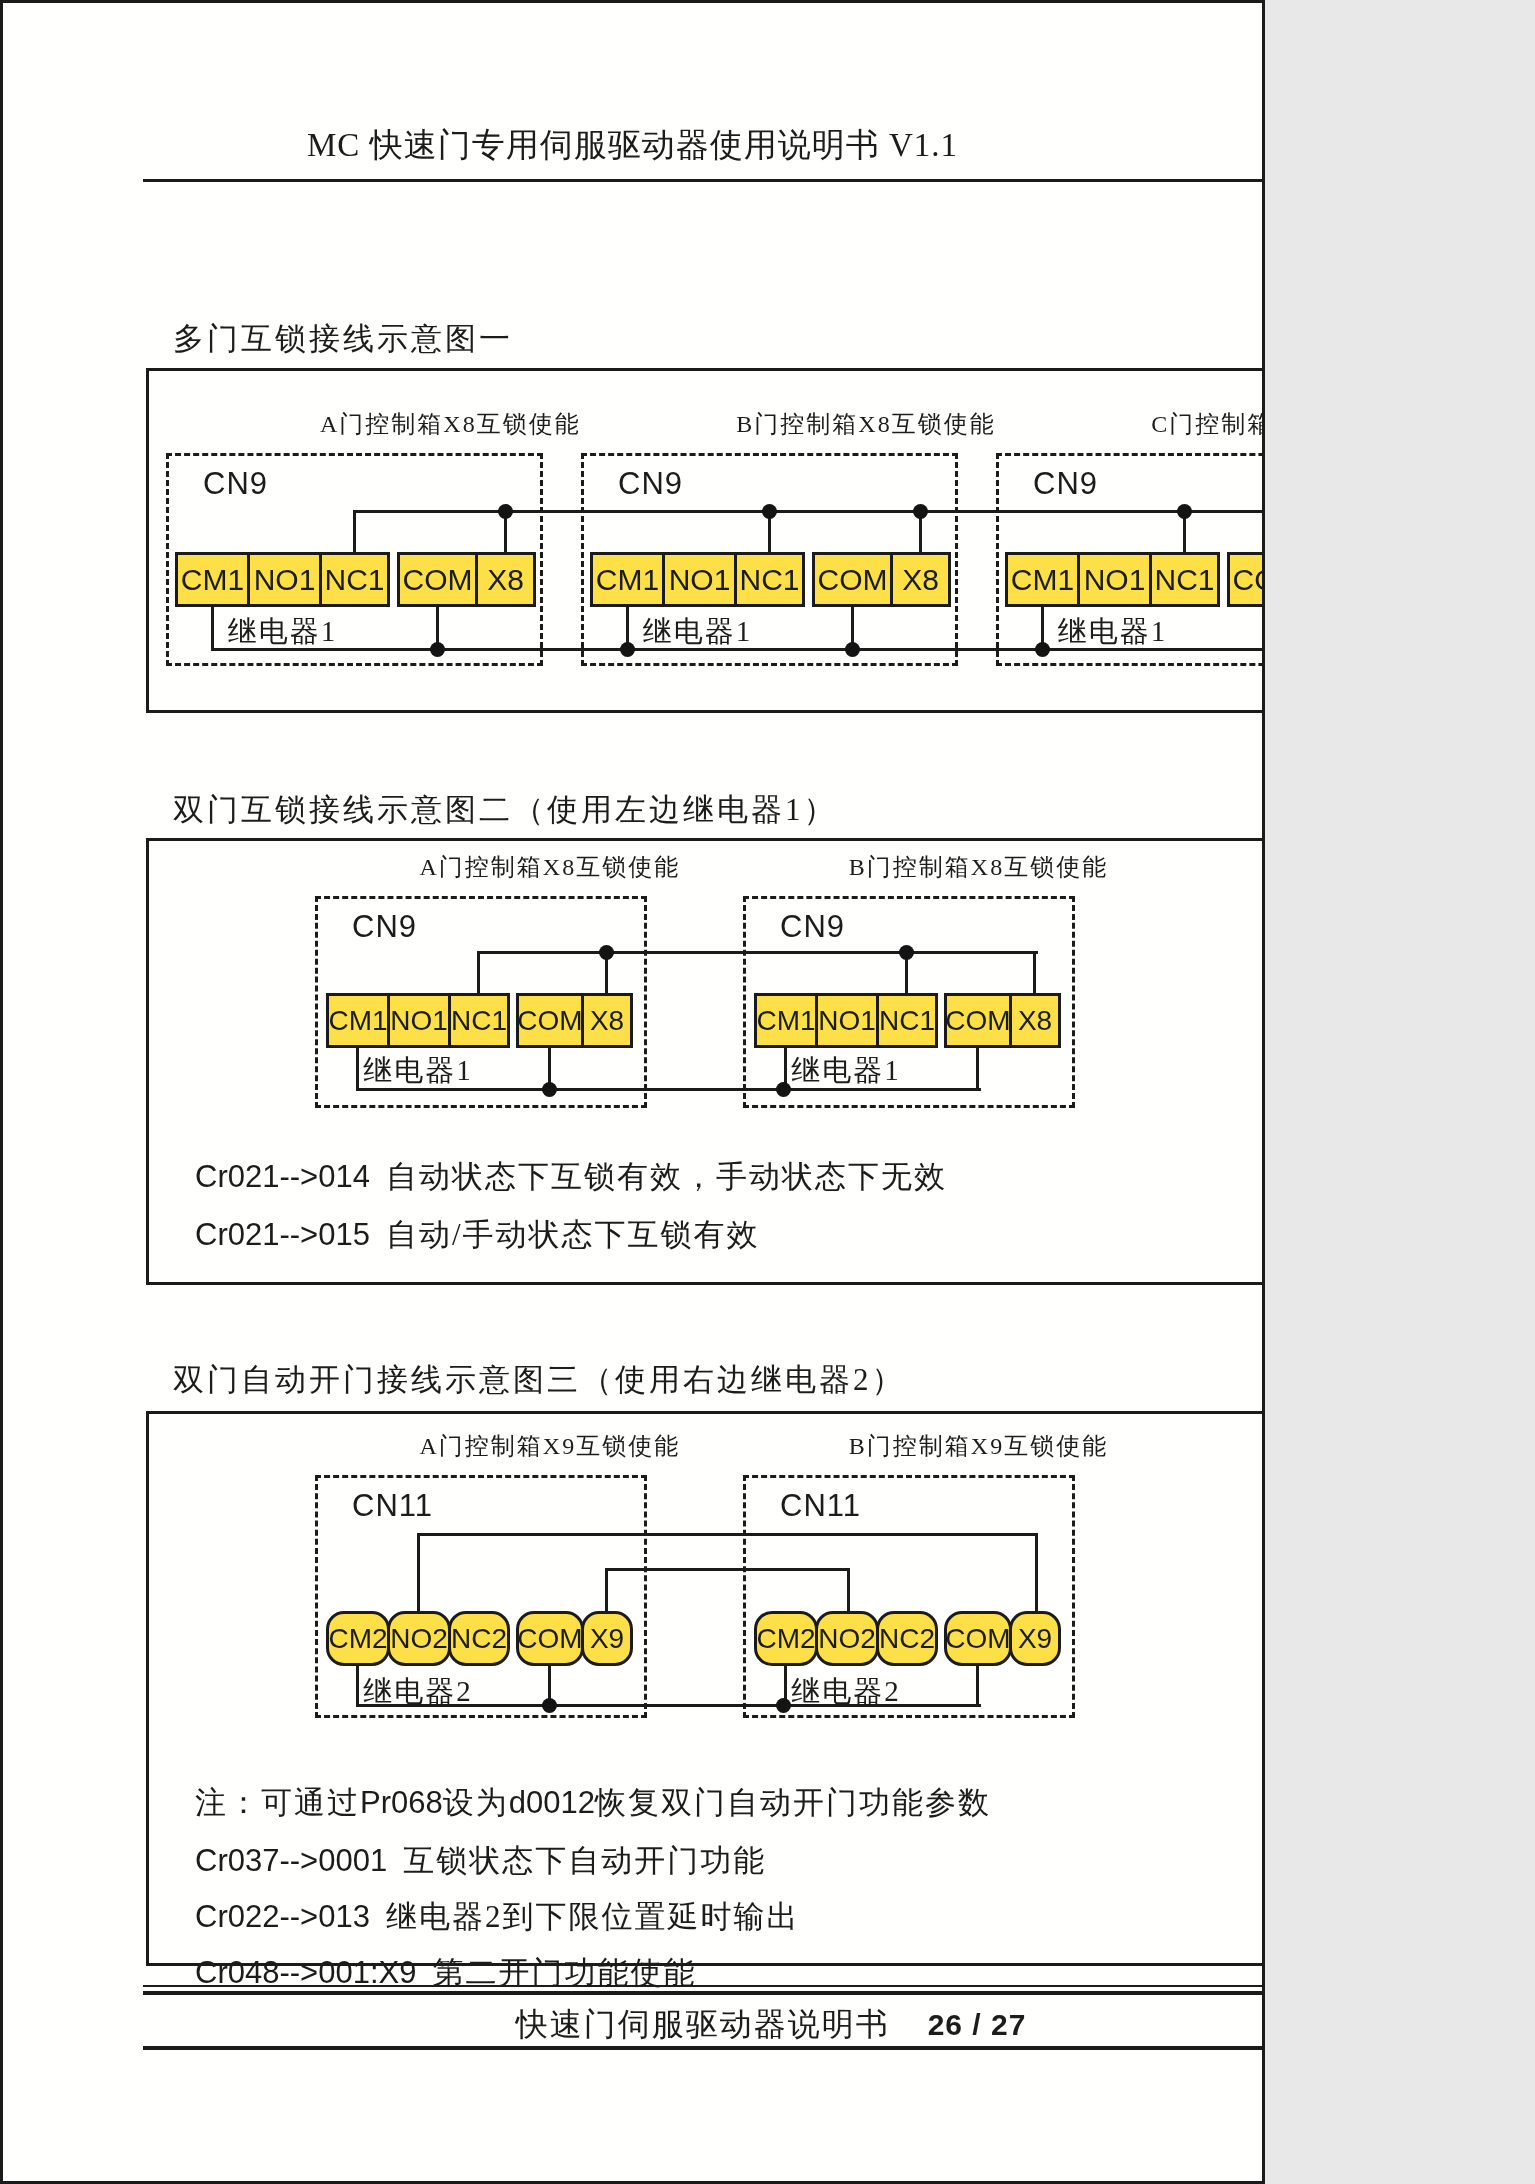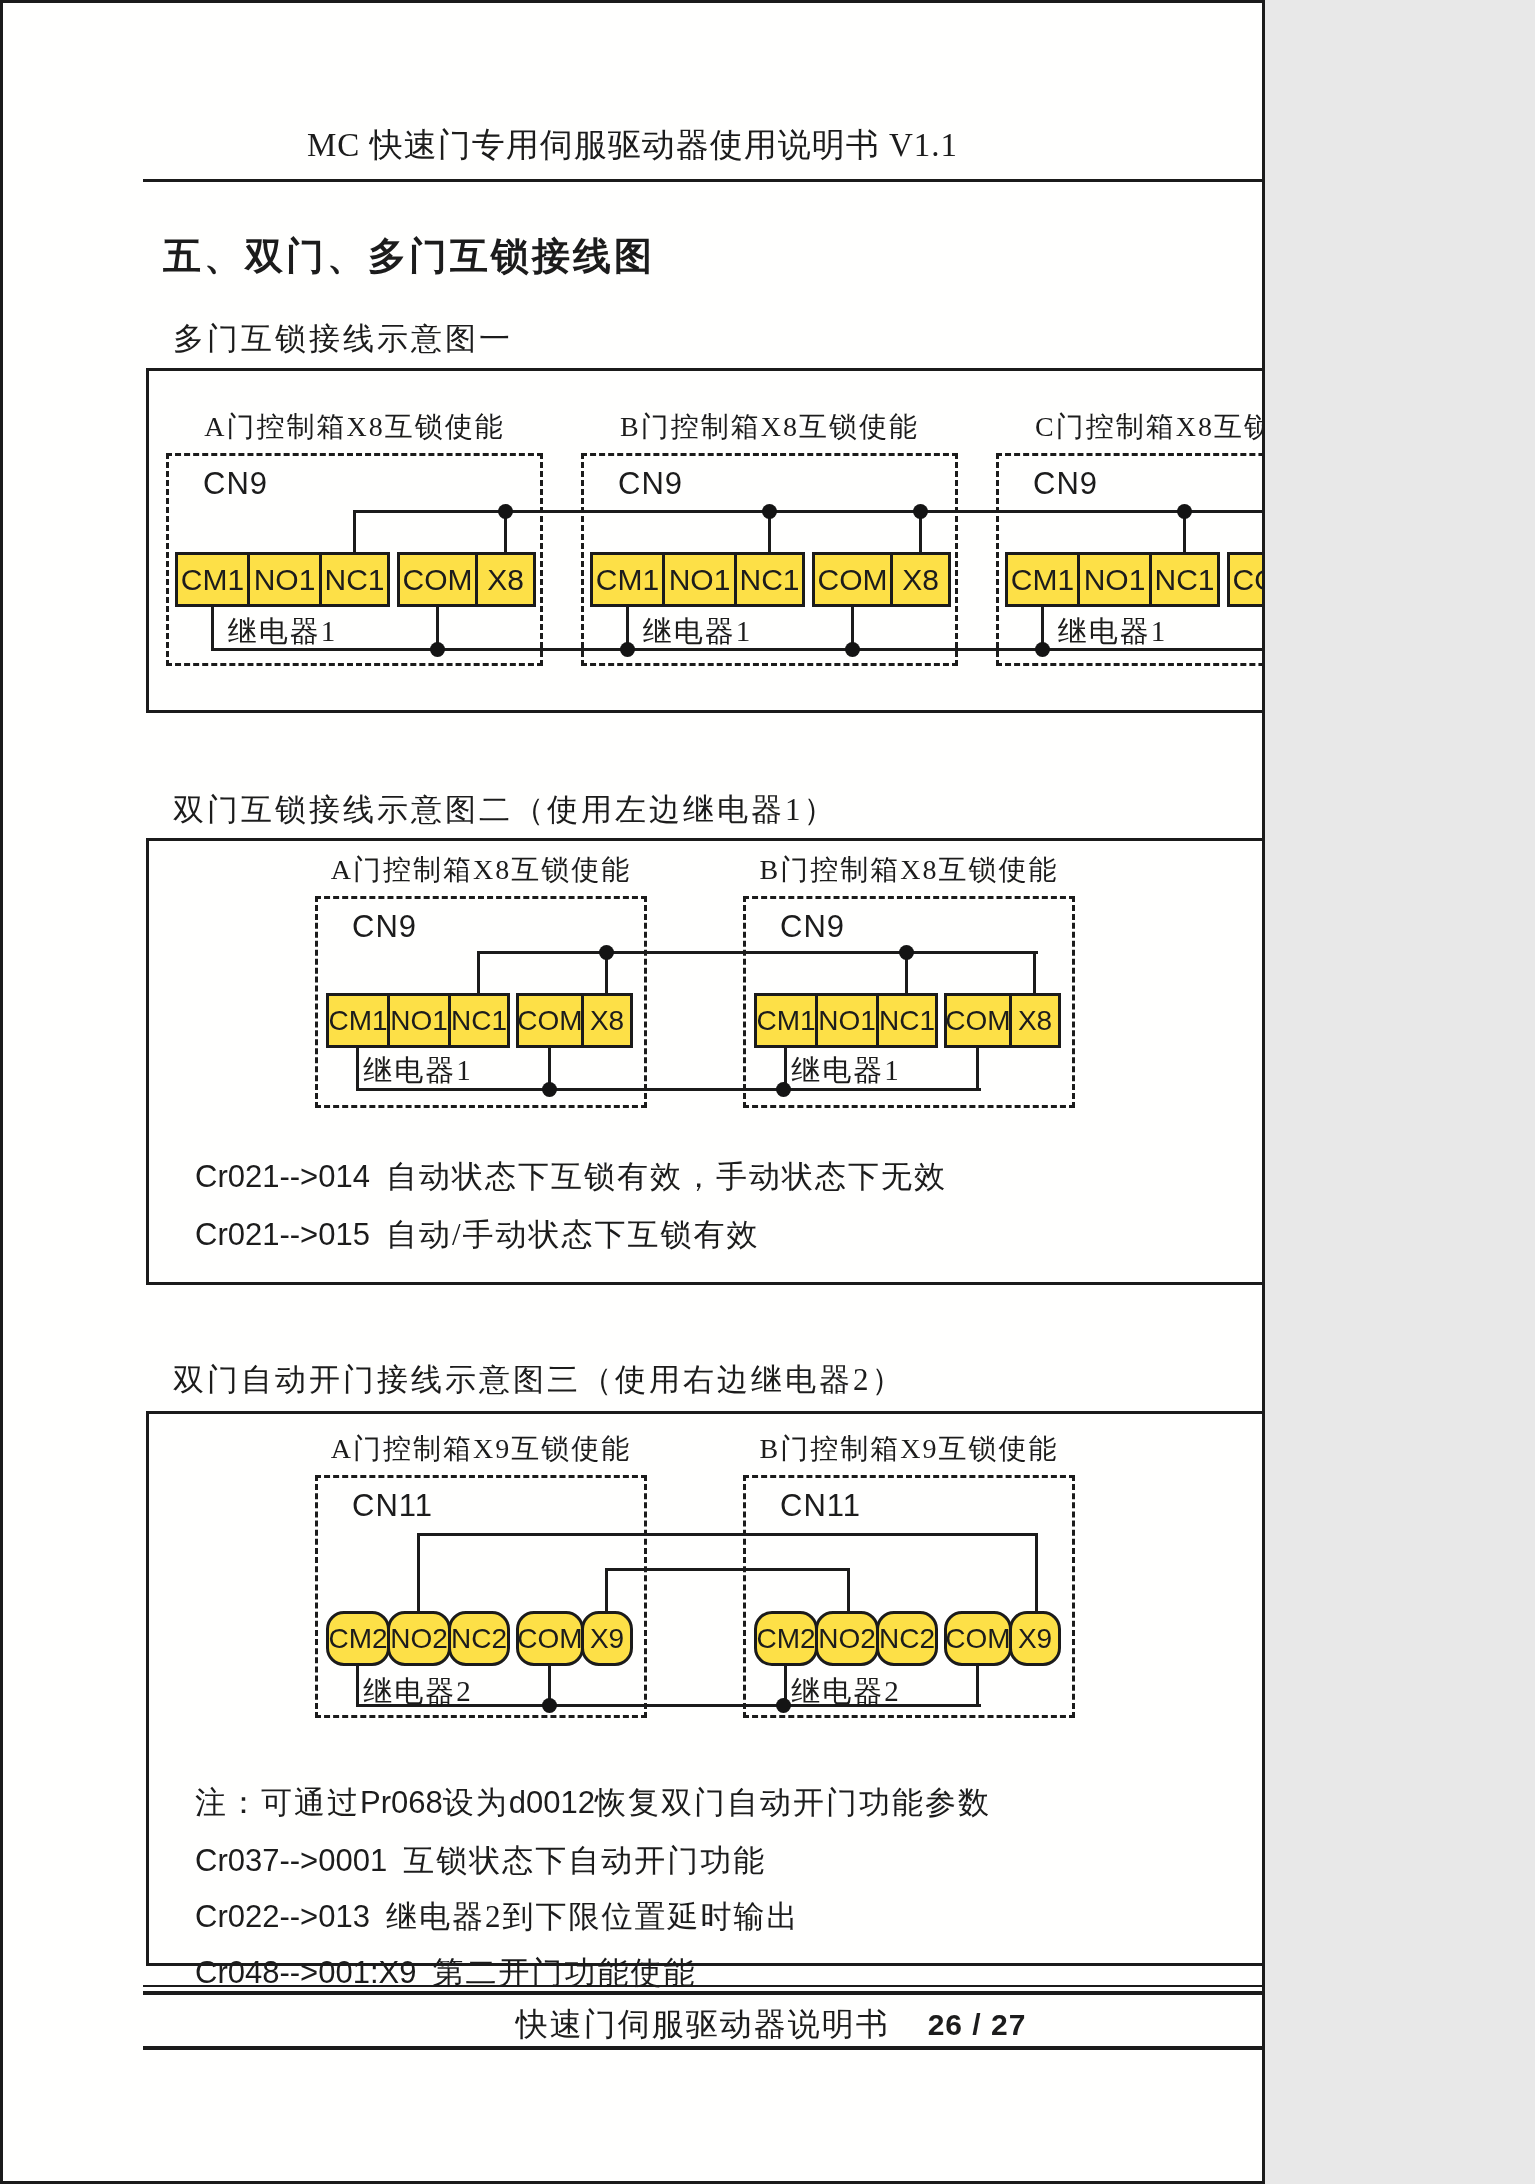--- a/index.html
+++ b/index.html
@@ -41,21 +41,21 @@
   }
   
   .dbox{
     position:absolute;left:143px;width:1242px;
     border:3px solid #1b1b1b;box-sizing:border-box;background:#fffffe;
   }
   
   .unit{position:absolute;}
   .unit-label{
     position:absolute;top:-45px;left:-10%;width:120%;
-    text-align:center;font-size:28px;letter-spacing:2px;white-space:nowrap;font-family:Liberation Serif, serif;
+    text-align:right;font-size:24px;letter-spacing:2px;white-space:nowrap;font-family:Liberation Serif, serif;
   }
   .dashed{
     position:relative;width:100%;height:100%;
     border:3px dashed #1b1b1b;box-sizing:border-box;
   }
   .cn{
     position:absolute;left:34px;top:10px;
     font-family:"Liberation Sans","DejaVu Sans",sans-serif;
     font-size:31px;letter-spacing:1px;
   }
@@ -111,21 +111,20 @@
   }
 </style>
 </head>
 <body>
 
 <div class="page">
 
   <div class="abs header-title">MC 快速门专用伺服驱动器使用说明书 V1.1</div>
   <div class="abs rule header-rule"></div>
 
-  <div class="abs section-title">五、双门、多门互锁接线图</div>
 
   <div class="abs caption" style="top:315px">多门互锁接线示意图一</div>
 
   <div class="dbox d1" style="top:365px;height:345px">
 
     <div class="unit" style="left:17px;top:82px;width:377px;height:213px">
       <div class="unit-label">A门控制箱X8互锁使能</div>
       <div class="dashed">
         <div class="cn">CN9</div>
         <div class="term t1">CM1</div>

